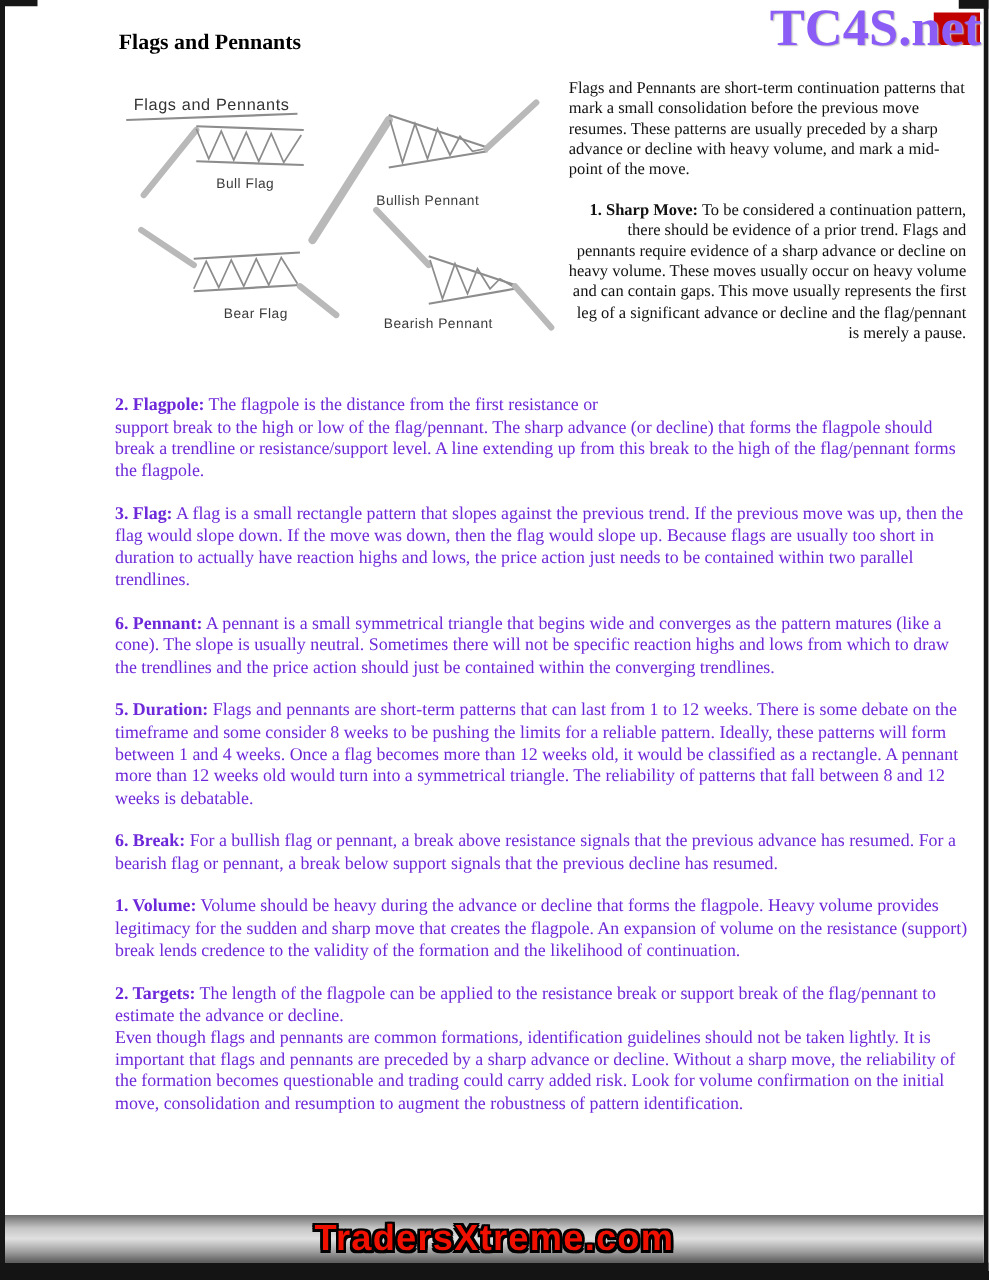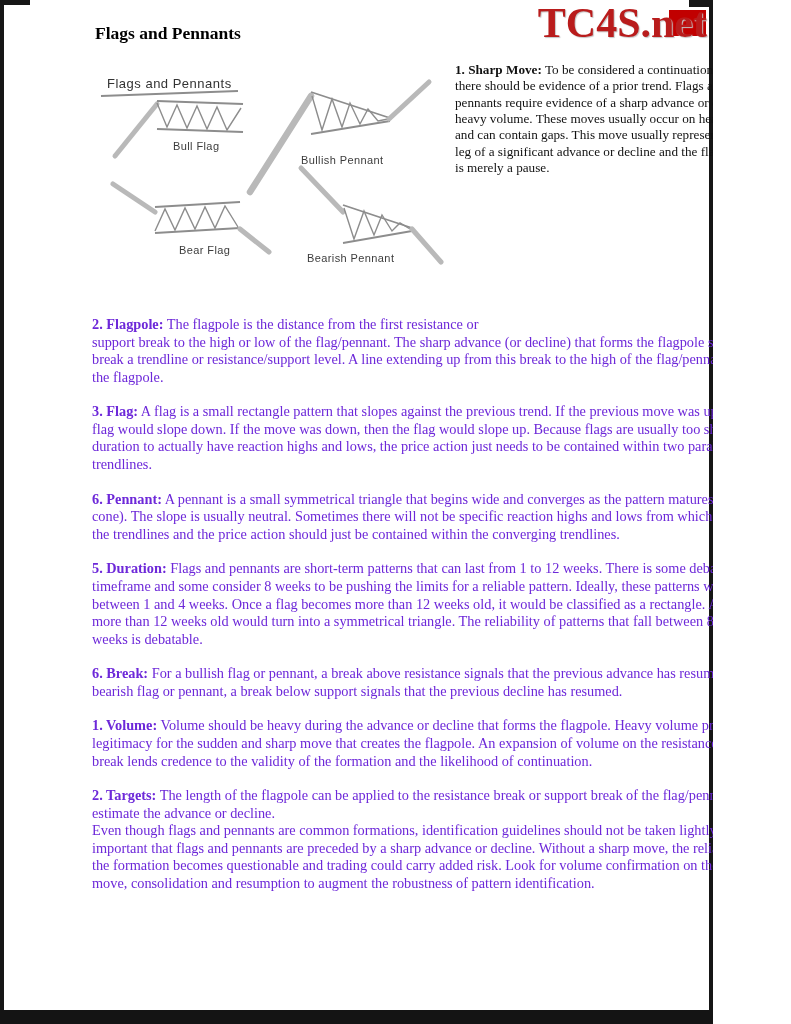--- a/index.html
+++ b/index.html
@@ -1,34 +1,34 @@
 <!DOCTYPE html>
 <html><head>
 <meta charset="utf-8">
 <style>
   * { margin:0; padding:0; box-sizing:border-box; }
   html,body { background:#ffffff; }
   .page {
-    position:relative; width:713px; height:1024px; background:#ffffff;
+    position:relative; width:791px; height:1024px; background:#ffffff;
     overflow:hidden; font-family:"Liberation Serif", serif; color:#151515;
   }
   
   .edge-left  { position:absolute; left:0; top:0; width:4px; height:100%; background:#161616; }
   .edge-right { position:absolute; right:0; top:0; width:4px; height:100%; background:#161616; }
   .corner-tl  { position:absolute; left:0; top:0; width:30px; height:5px; background:#161616; }
   .corner-tr  { position:absolute; right:0; top:0; width:24px; height:7px; background:#161616; }
   .bottom-strip { position:absolute; left:0; top:1010px; width:100%; height:14px; background:#141414; }
 
   
   .doc-title { position:absolute; left:95px; top:23px; font-size:17.5px; font-weight:bold; color:#000; }
   .logo { position:absolute; top:0; right:6px; height:50px; }
   .logo-redbox { position:absolute; right:1px; top:10px; width:37px; height:26px; background:#c10000; }
   .logo-text {
     position:relative; z-index:1; font-family:"Liberation Serif", serif; font-weight:bold;
-    font-size:42px; line-height:1.1; color:#b91c1c; text-shadow:1px 1px 1px #c4c4c4;
+    font-size:42px; line-height:1.1; color:#8b5cf6; text-shadow:1px 1px 1px #c4c4c4;
   }
 
   
   .diagram { position:absolute; left:95px; top:72px; width:350px; height:205px; }
   .pole { stroke:#b9b9b9; stroke-width:5; stroke-linecap:round; fill:none; }
   .pole-thick { stroke-width:6.5; }
   .rail { stroke:#8d8d8d; stroke-width:1.8; fill:none; }
   .zig  { stroke:#8d8d8d; stroke-width:1.4; fill:none; }
   .dg-title { font-family:"Liberation Sans", sans-serif; font-size:13px; fill:#333; letter-spacing:0.5px; }
   .dg-label { font-family:"Liberation Sans", sans-serif; font-size:11px; fill:#3c3c3c; letter-spacing:0.4px; }
@@ -121,31 +121,35 @@
         <line x1="248" y1="133" x2="317" y2="156" class="rail"></line>
         <line x1="248" y1="171" x2="317" y2="159" class="rail"></line>
         <polyline points="249,136 259,167 269,139 279,163 287,143 297,159 305,151 315,157" class="zig"></polyline>
         <line x1="317" y1="157" x2="346" y2="190" class="pole"></line>
         <text x="212" y="190" class="dg-label">Bearish Pennant</text>
       </g>
     </svg>
   </div>
 
   <div class="intro-col">
+    <p>Flags and Pennants are short-term continuation patterns that mark a small consolidation before the previous move resumes. These patterns are usually preceded by a sharp advance or decline with heavy volume, and mark a mid-point of the move.</p>
     <p><b>1. Sharp Move:</b><span class="pre"> To be considered a continuation pattern, there should be evidence of a prior trend. Flags and pennants require evidence of a sharp advance or decline on heavy volume. These moves usually occur on heavy volume and can contain gaps. This move usually represents the first leg of a significant advance or decline and the flag/pennant is merely a pause.</span></p>
   </div>
 
   <div class="body-text">
     <p class="sec"><b>2. Flagpole:</b><span class="pre"> The flagpole is the distance from the first resistance or
 support break to the high or low of the flag/pennant. The sharp advance (or decline) that forms the flagpole should break a trendline or resistance/support level. A line extending up from this break to the high of the flag/pennant forms the flagpole.</span></p>
     <p class="sec"><b>3. Flag:</b><span class="pre"> A flag is a small rectangle pattern that slopes against the previous trend. If the previous move was up, then the flag would slope down. If the move was down, then the flag would slope up. Because flags are usually too short in duration to actually have reaction highs and lows, the price action just needs to be contained within two parallel trendlines.</span></p>
     <p class="sec"><b>6. Pennant:</b><span class="pre"> A pennant is a small symmetrical triangle that begins wide and converges as the pattern matures (like a cone). The slope is usually neutral. Sometimes there will not be specific reaction highs and lows from which to draw the trendlines and the price action should just be contained within the converging trendlines.</span></p>
     <p class="sec"><b>5. Duration:</b><span class="pre"> Flags and pennants are short-term patterns that can last from 1 to 12 weeks. There is some debate on the timeframe and some consider 8 weeks to be pushing the limits for a reliable pattern. Ideally, these patterns will form between 1 and 4 weeks. Once a flag becomes more than 12 weeks old, it would be classified as a rectangle. A pennant more than 12 weeks old would turn into a symmetrical triangle. The reliability of patterns that fall between 8 and 12 weeks is debatable.</span></p>
     <p class="sec"><b>6. Break:</b><span class="pre"> For a bullish flag or pennant, a break above resistance signals that the previous advance has resumed. For a bearish flag or pennant, a break below support signals that the previous decline has resumed.</span></p>
     <p class="sec"><b>1. Volume:</b><span class="pre"> Volume should be heavy during the advance or decline that forms the flagpole. Heavy volume provides legitimacy for the sudden and sharp move that creates the flagpole. An expansion of volume on the resistance (support) break lends credence to the validity of the formation and the likelihood of continuation.</span></p>
     <p class="sec"><b>2. Targets:</b><span class="pre"> The length of the flagpole can be applied to the resistance break or support break of the flag/pennant to estimate the advance or decline.
 Even though flags and pennants are common formations, identification guidelines should not be taken lightly. It is important that flags and pennants are preceded by a sharp advance or decline. Without a sharp move, the reliability of the formation becomes questionable and trading could carry added risk. Look for volume confirmation on the initial move, consolidation and resumption to augment the robustness of pattern identification.</span></p>
   </div>
 
 
+  <div class="footer-banner">
+    <span class="footer-brand">TradersXtreme.com</span>
+  </div>
   <div class="bottom-strip"></div>
 
 </div>
 
 </body></html>

